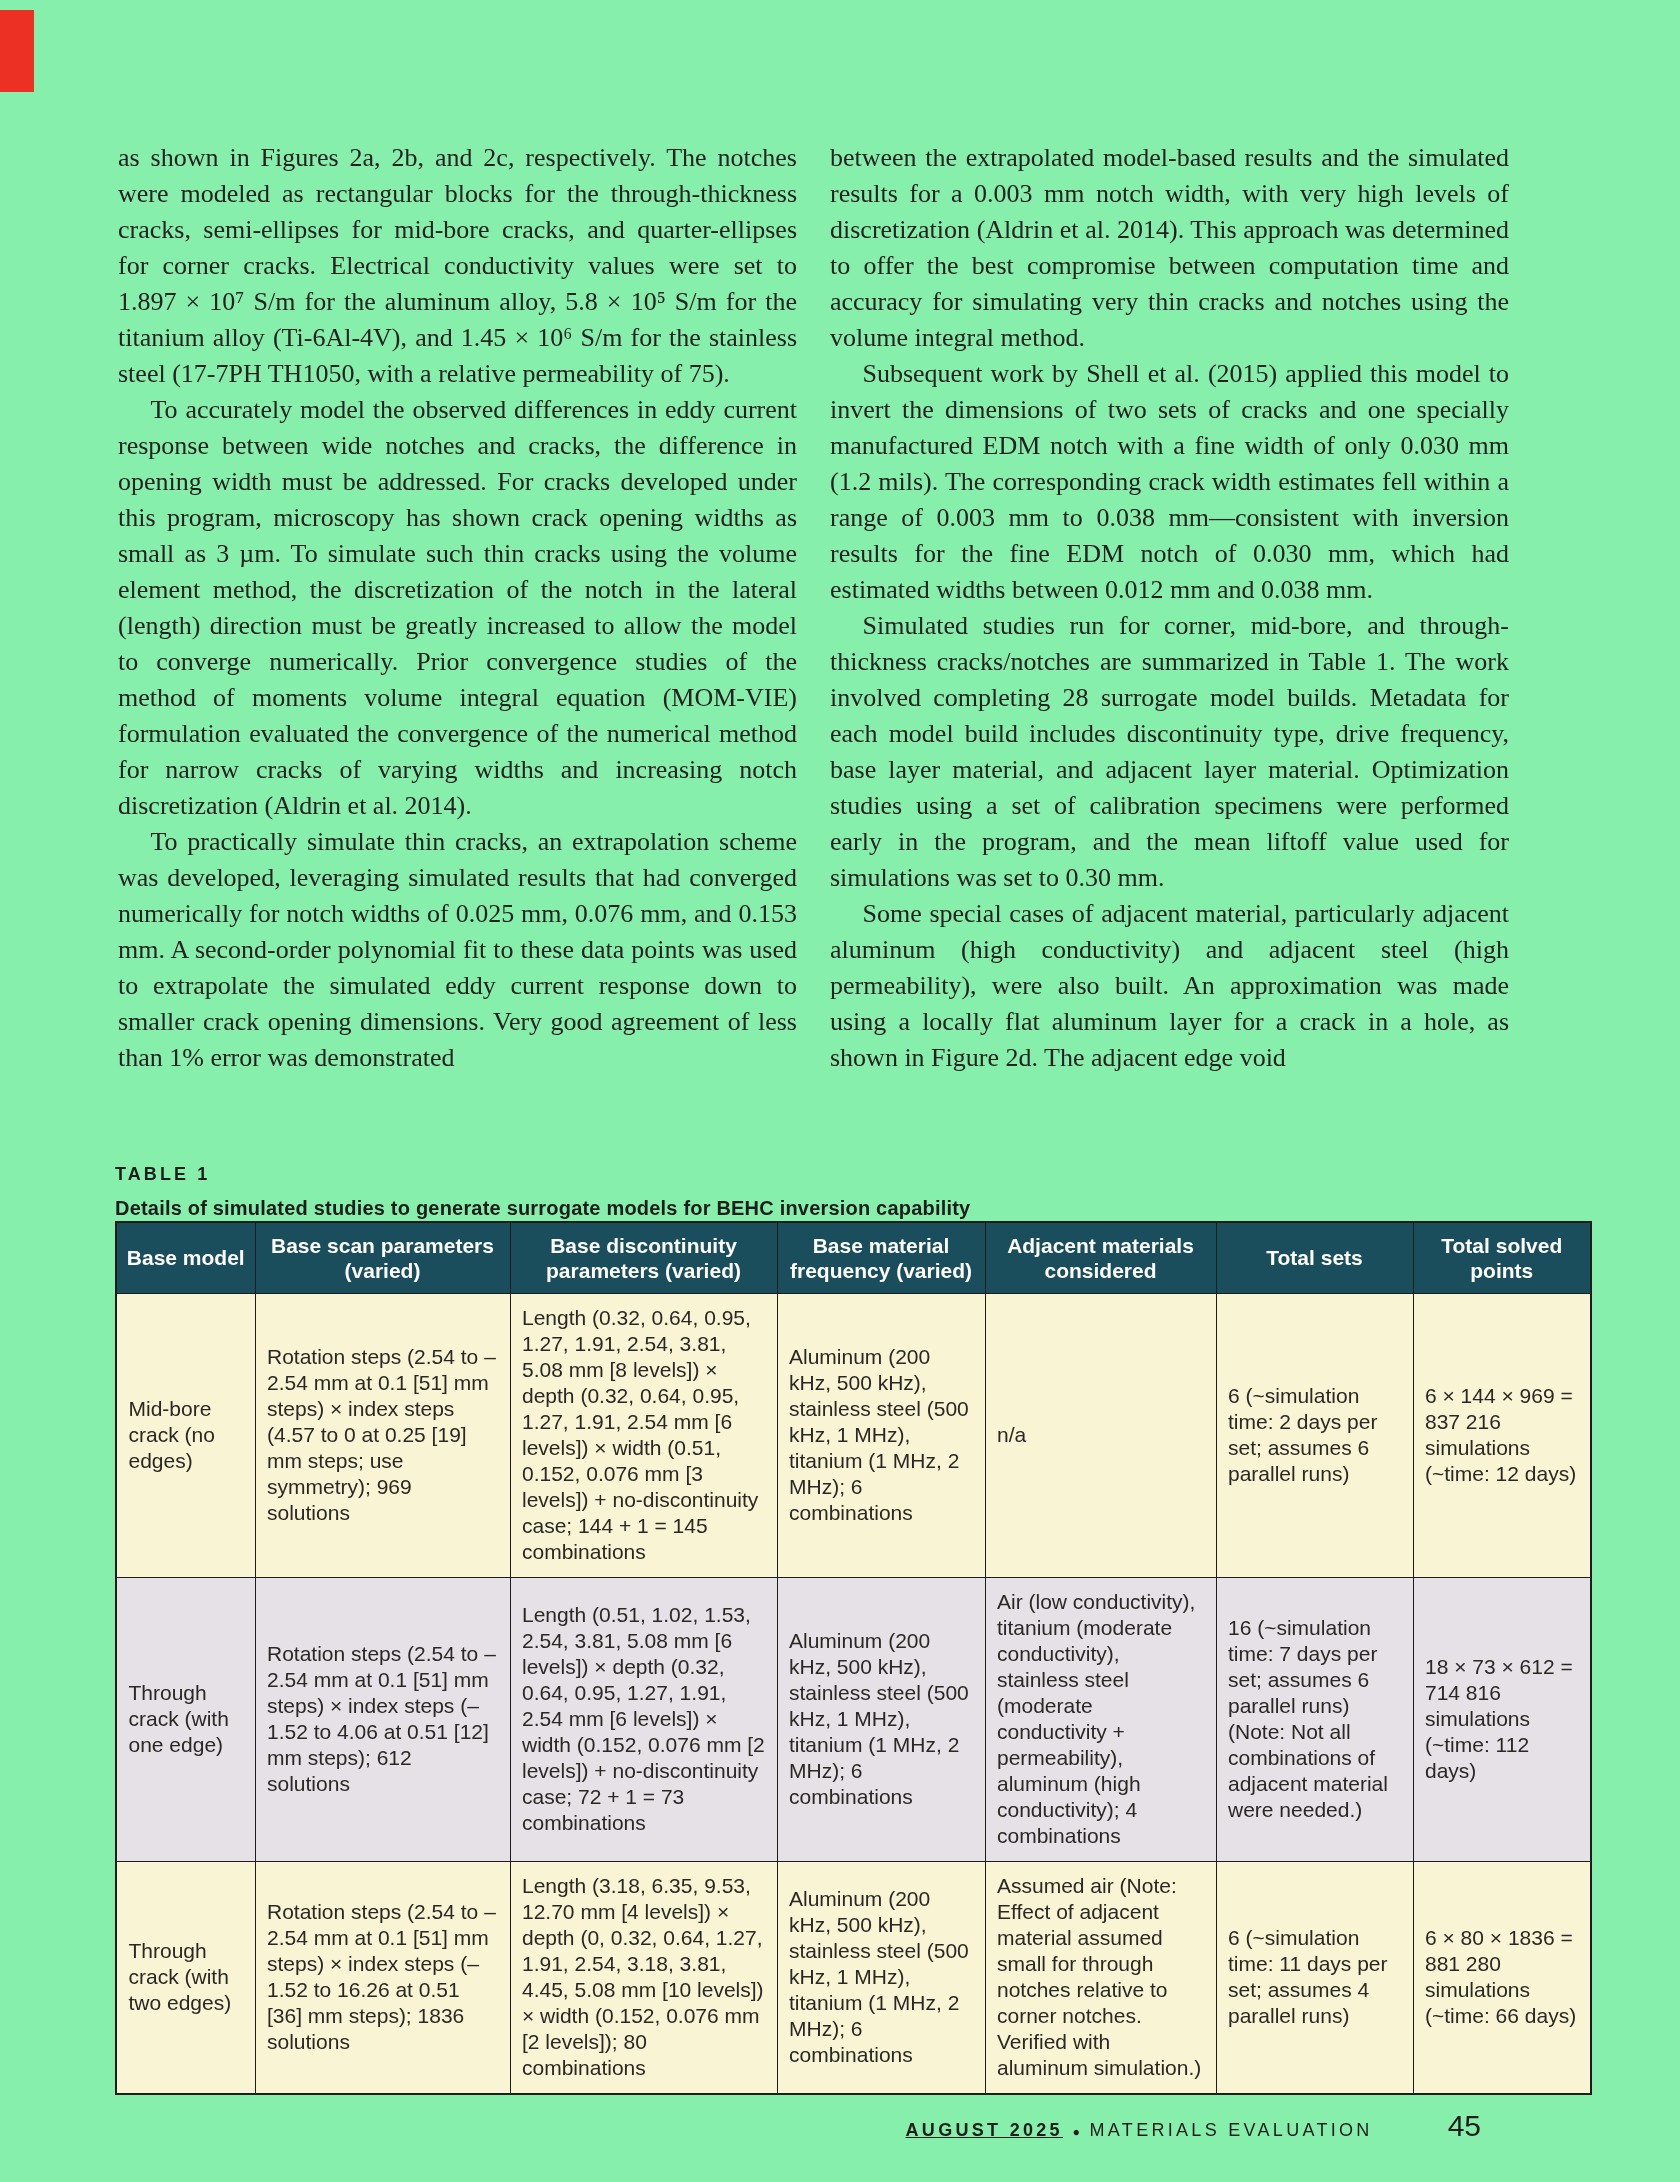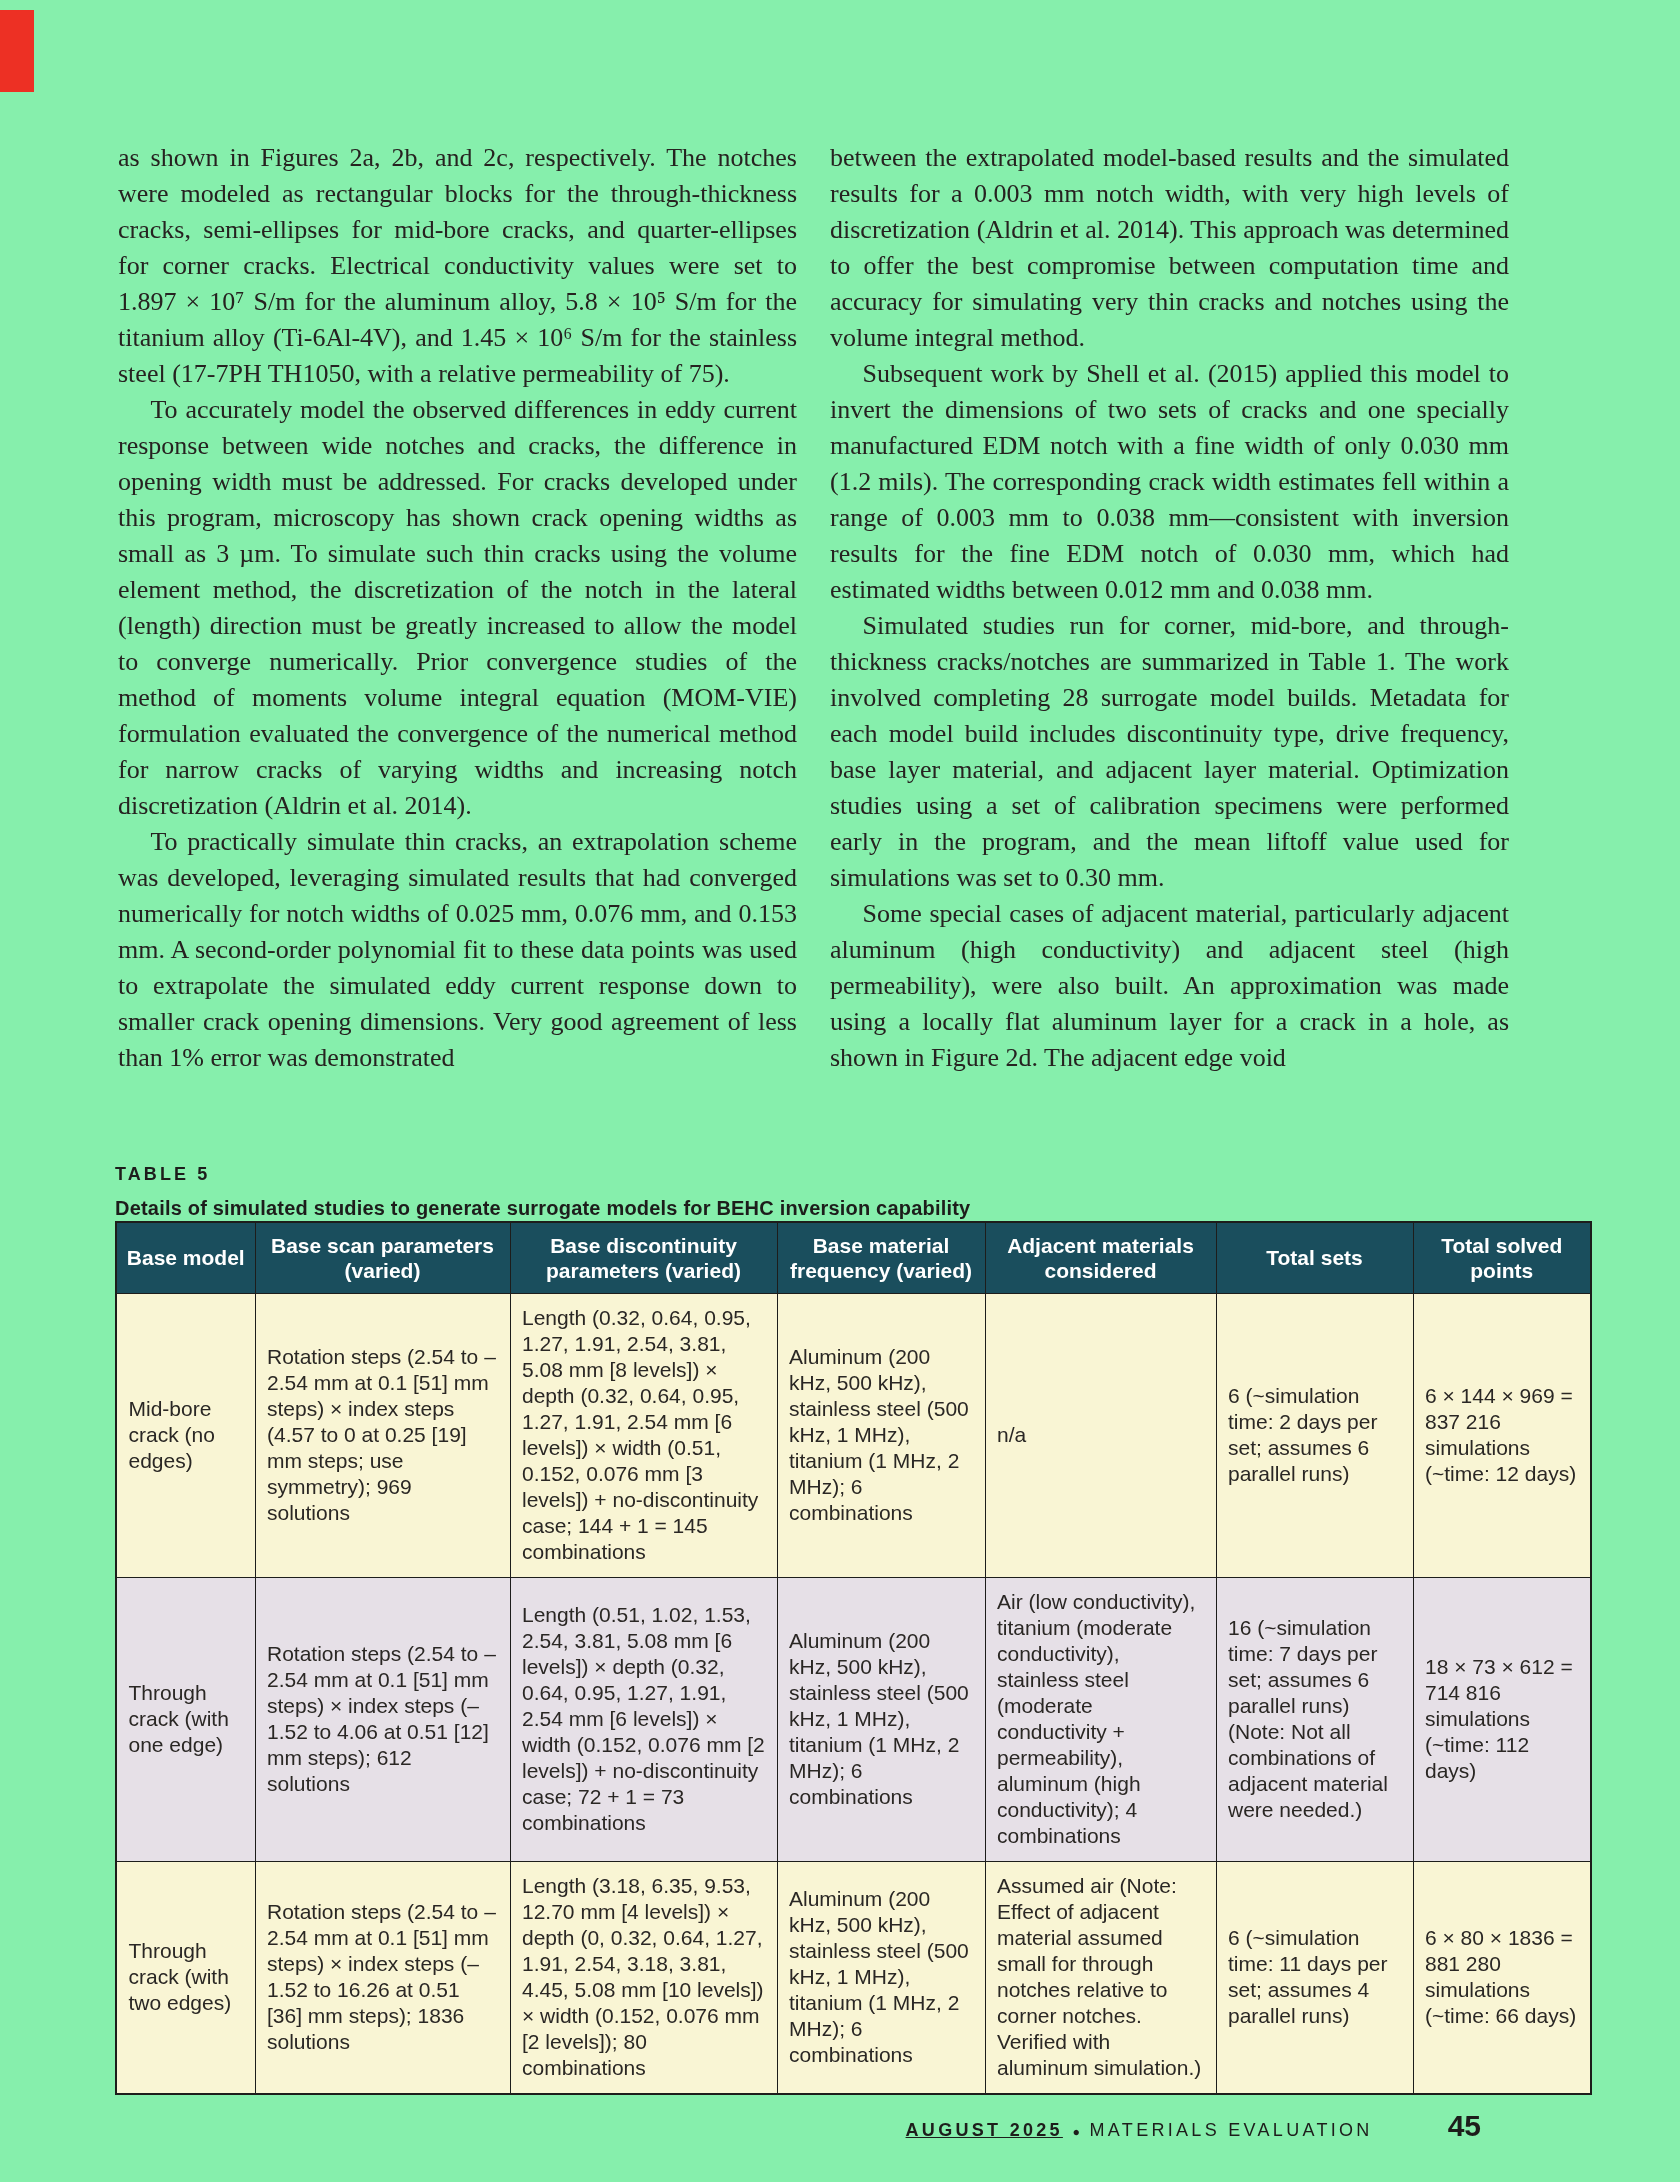--- a/index.html
+++ b/index.html
@@ -95,21 +95,21 @@
     right:199px;
     display:flex;
     align-items:baseline;
     font-family:"Liberation Sans",sans-serif;
     color:#1d1d1b;
     white-space:nowrap;
   }
   .footer .issue { font-weight:bold; font-size:18px; letter-spacing:3.3px;text-decoration:underline; }
   .footer .bullet { font-size:12.4px; margin:0 9.6px; }
   .footer .journal { font-size:18px; letter-spacing:3.3px; }
-  .footer .page-num { font-weight:bold; font-size:30px; margin-left:75px; }
+  .footer .page-num { font-weight:normal; font-size:30px; margin-left:75px; }
 </style>
 </head>
 <body>
 
 <div class="page">
 
   <div class="red-tab"></div>
 
   <div class="article">
     <div class="column">
@@ -119,21 +119,21 @@
     </div>
     <div class="column">
       <p>between the extrapolated model-based results and the simulated results for a 0.003 mm notch width, with very high levels of discretization (Aldrin et al. 2014). This approach was determined to offer the best compromise between computation time and accuracy for simulating very thin cracks and notches using the volume integral method.</p>
       <p class="indent">Subsequent work by Shell et al. (2015) applied this model to invert the dimensions of two sets of cracks and one specially manufactured EDM notch with a fine width of only 0.030 mm (1.2 mils). The corresponding crack width estimates fell within a range of 0.003 mm to 0.038 mm—consistent with inversion results for the fine EDM notch of 0.030 mm, which had estimated widths between 0.012 mm and 0.038 mm.</p>
       <p class="indent">Simulated studies run for corner, mid-bore, and through-thickness cracks/notches are summarized in Table 1. The work involved completing 28 surrogate model builds. Metadata for each model build includes discontinuity type, drive frequency, base layer material, and adjacent layer material. Optimization studies using a set of calibration specimens were performed early in the program, and the mean liftoff value used for simulations was set to 0.30 mm.</p>
       <p class="indent">Some special cases of adjacent material, particularly adjacent aluminum (high conductivity) and adjacent steel (high permeability), were also built. An approximation was made using a locally flat aluminum layer for a crack in a hole, as shown in Figure 2d. The adjacent edge void</p>
     </div>
   </div>
 
   <div class="table-section">
-    <div class="table-label">TABLE 5</div>
+    <div class="table-label">TABLE 1</div>
     <div class="table-title">Details of simulated studies to generate surrogate models for BEHC inversion capability</div>
     <table class="data">
       <colgroup>
         <col style="width:139px">
           <col style="width:255px">
           <col style="width:267px">
           <col style="width:208px">
           <col style="width:231px">
           <col style="width:197px">
           <col style="width:178px">

